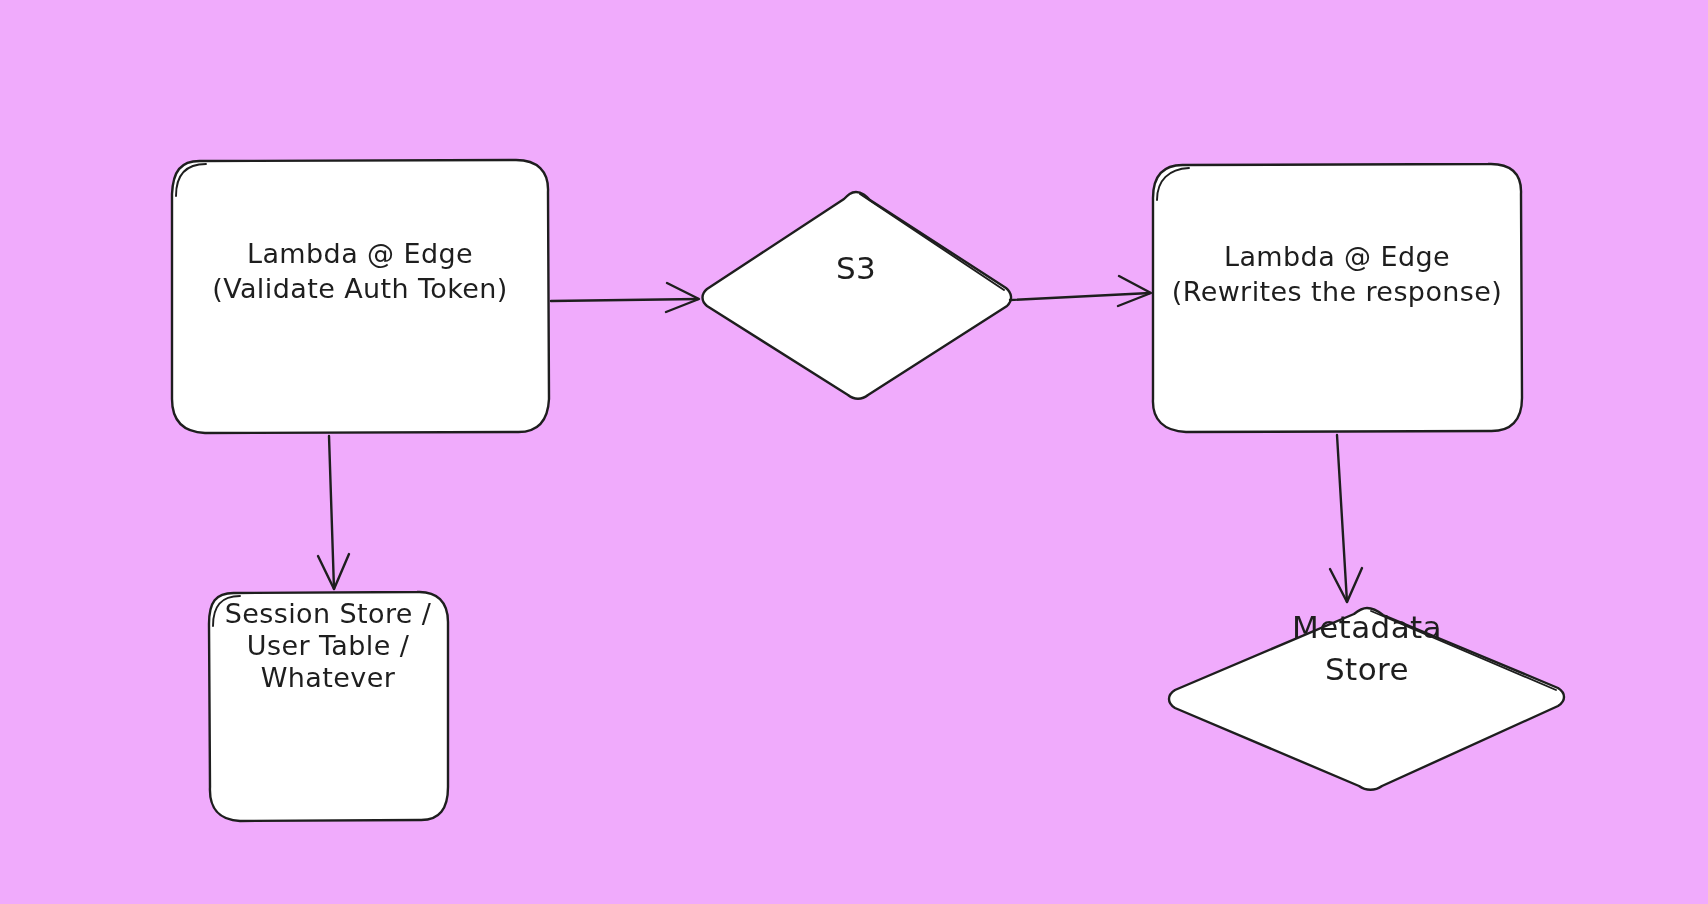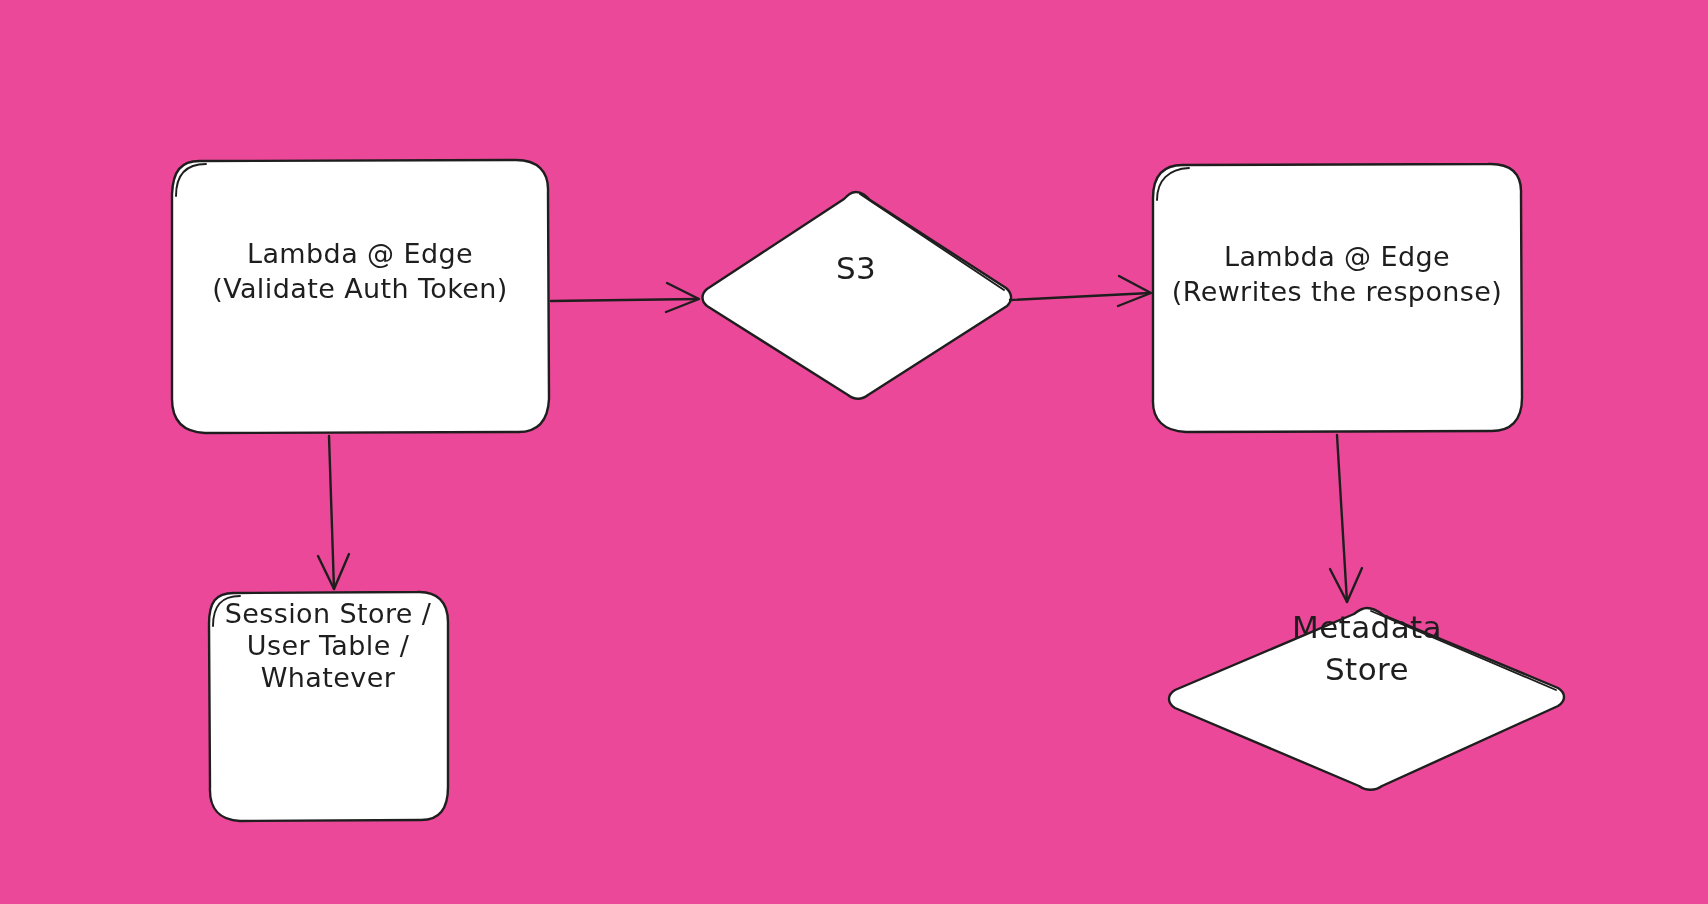--- a/index.html
+++ b/index.html
@@ -4,21 +4,21 @@
 <style>
   html, body {
     margin: 0;
     padding: 0;
     background: #ffffff;
   }
   #canvas {
     position: relative;
     width: 1708px;
     height: 904px;
-    background: #ec4899;
+    background: #f0abfc;
     overflow: hidden;
     font-family: "DejaVu Sans", sans-serif;
   }
   #diagram-svg {
     position: absolute;
     top: 0;
     left: 0;
     width: 1708px;
     height: 904px;
   }

